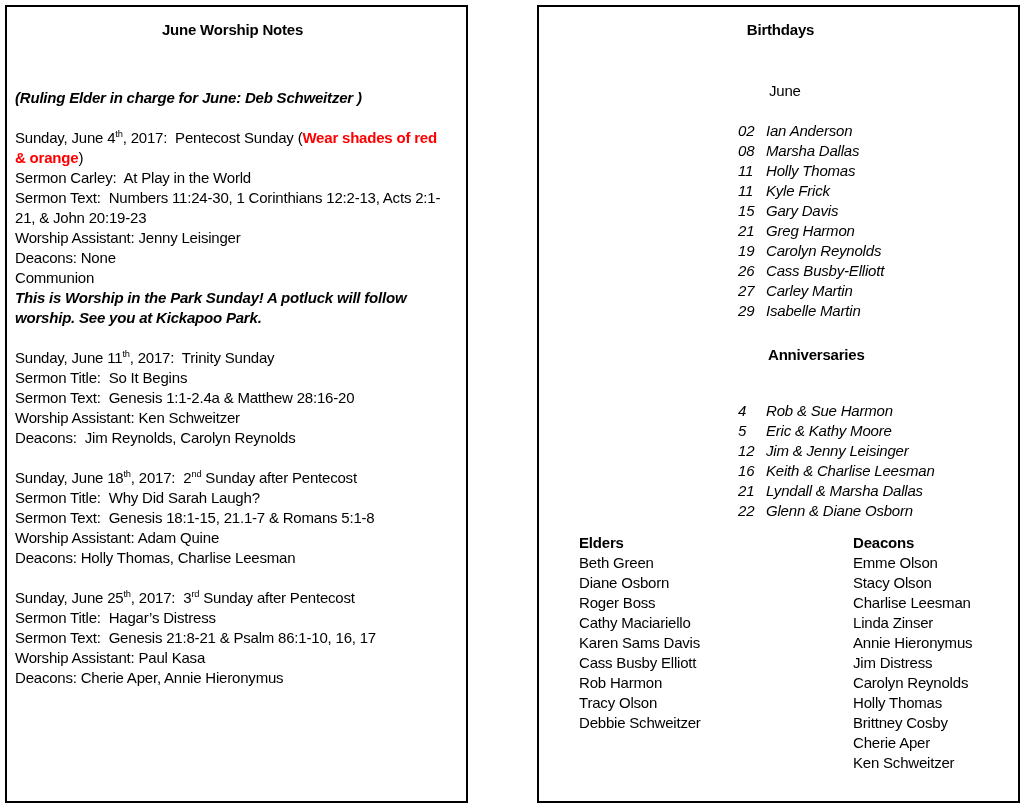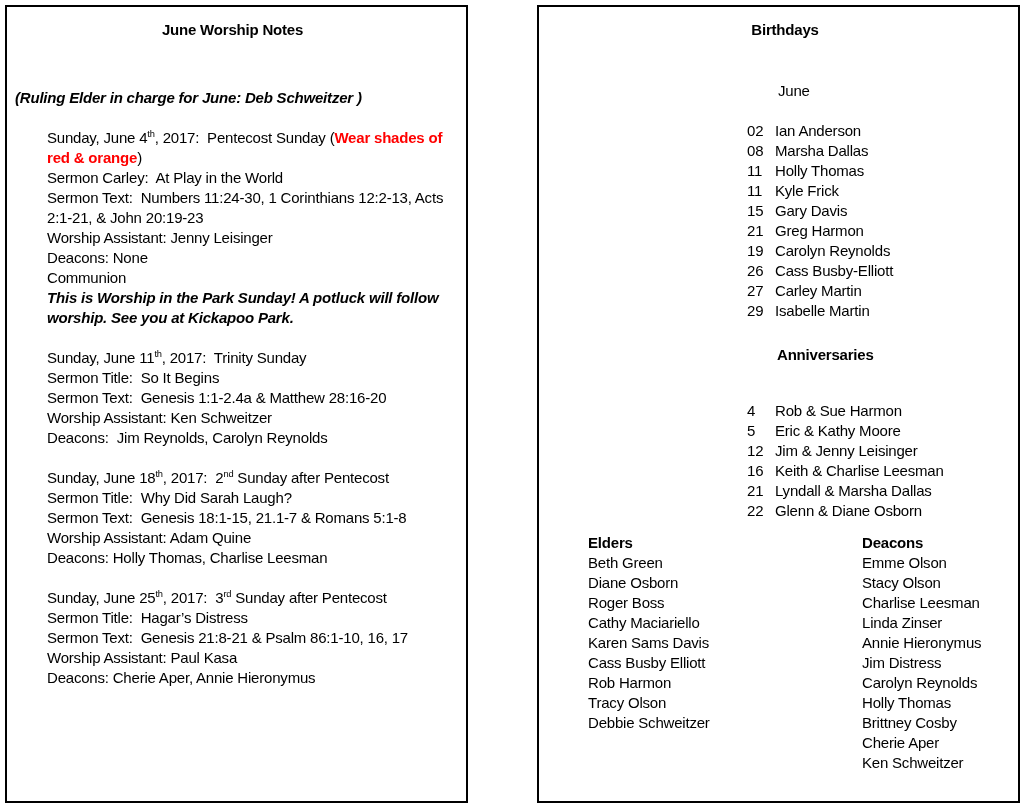--- a/index.html
+++ b/index.html
@@ -13,42 +13,42 @@
   }
   .panel {
     position: absolute;
     top: 5px;
     height: 798px;
     border: 2px solid #000000;
     background: #ffffff;
     overflow: hidden;
   }
   #left-panel  { left: 5px;   width: 463px; padding: 13px 16px 0 8px; }
-  #right-panel { left: 537px; width: 483px; padding: 13px 0 0 13px; }
+  #right-panel { left: 537px; width: 483px; padding: 13px 0 0 4px; }
 
   .panel-title { text-align: center; font-weight: bold; line-height: 20px; }
 
   .ruling-elder {
     margin-top: 48px;
     font-weight: bold;
     font-style: italic;
     line-height: 20px;
     white-space: pre-wrap;
   }
-  .service-block { margin-top: 20px; margin-left: 32px; }
+  .service-block { margin-top: 20px; }
   .service-heading, .service-line { line-height: 20px; white-space: pre-wrap; }
   .red-text { color: #FF0000; font-weight: bold; }
   sup { font-size: 0.62em; line-height: 0; vertical-align: super; }
   .emphasis { font-weight: bold; font-style: italic; }
 
   .month-label { margin: 41px 0 0 226px; line-height: 20px; }
   .day-list { margin-left: 195px; }
   #birthday-list { margin-top: 20px; }
   #anniversary-list { margin-top: 36px; }
-  .day-row { line-height: 20px; white-space: pre-wrap; }
+  .day-row { line-height: 20px; white-space: pre-wrap; font-style: italic; }
   .day { display: inline-block; width: 28px; }
   .section-subtitle { margin: 24px 0 0 225px; font-weight: bold; line-height: 20px; }
 
   .officers { margin-top: 12px; display: flex; gap: 34px; }
   .officer-col { line-height: 20px; }
   .officer-col.elders { margin-left: 36px; width: 240px; }
   .officer-title { font-weight: bold; line-height: 20px; }
   .officer-name { line-height: 20px; white-space: pre-wrap; }
 </style>
 </head>

